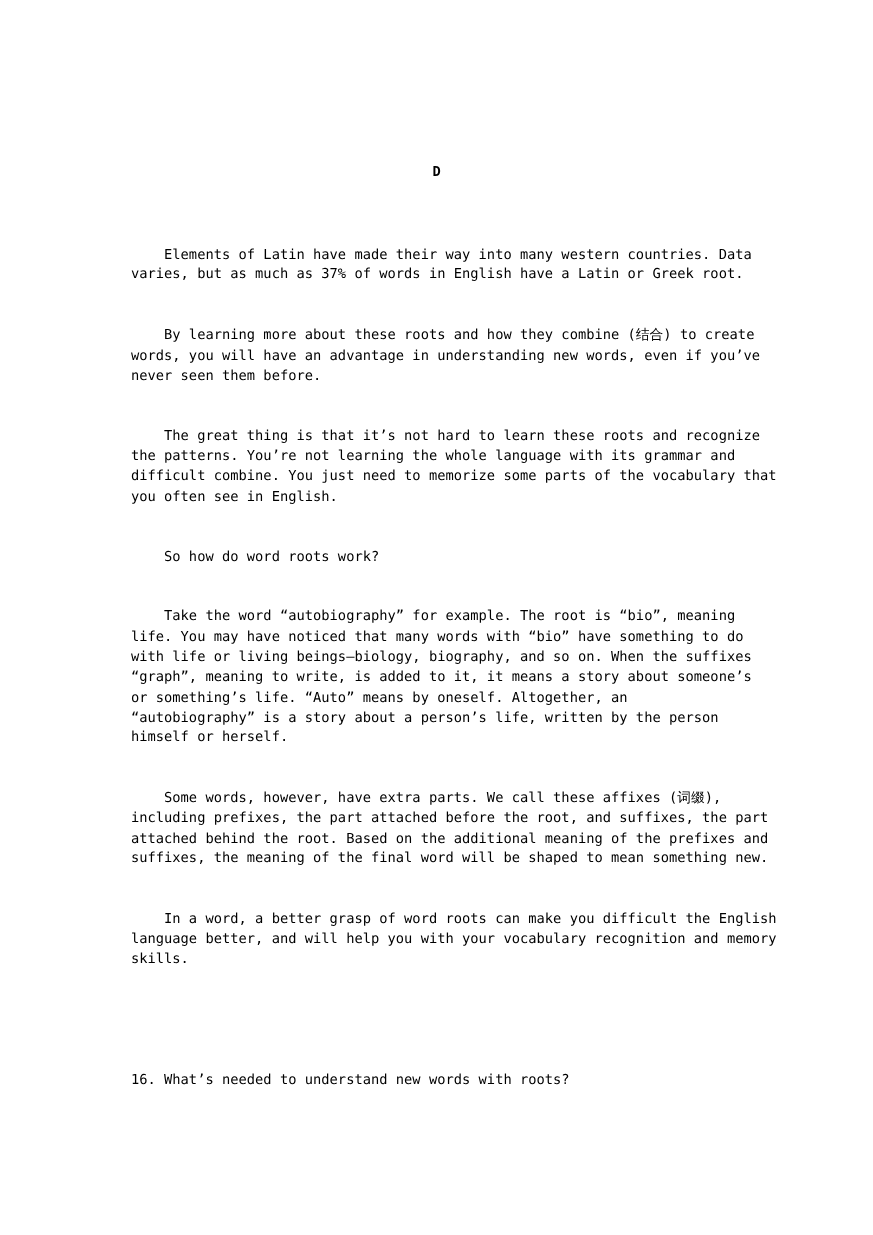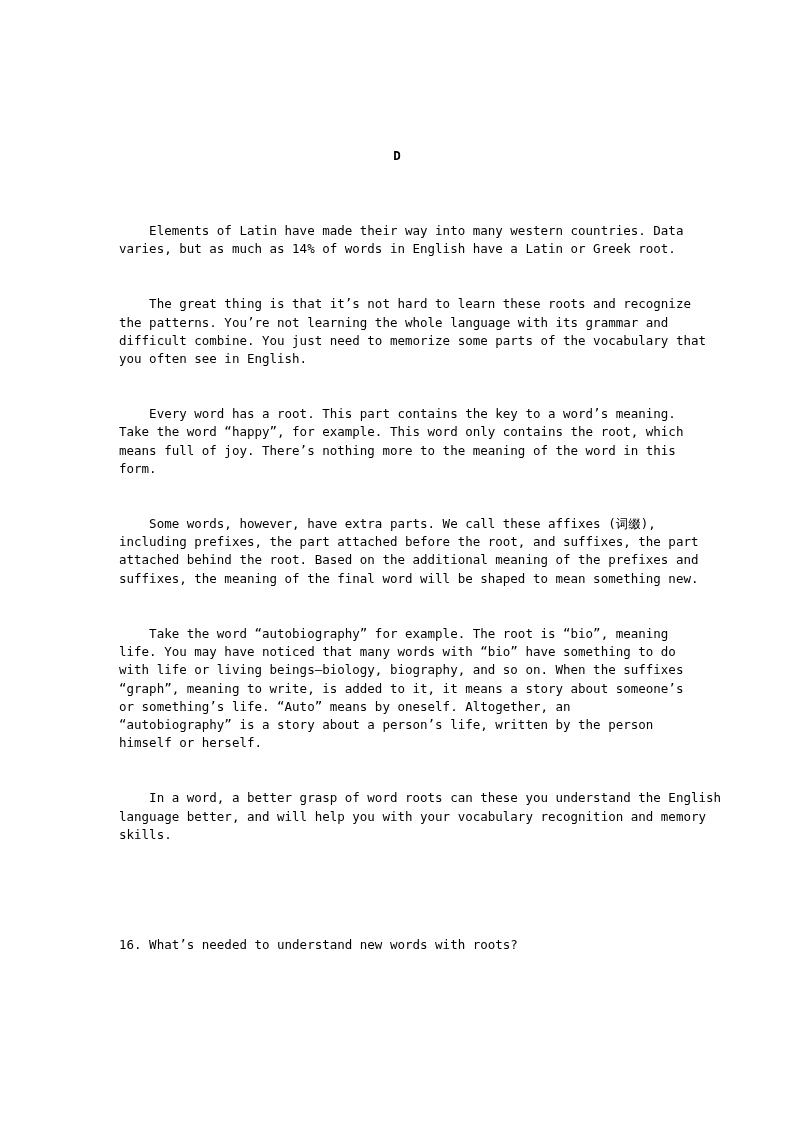--- a/index.html
+++ b/index.html
@@ -37,41 +37,41 @@
 </style>
 </head>
 <body>
 
 <div class="page">
   <div class="content">
 
     <div class="heading">D</div>
 
     <div class="para">    Elements of Latin have made their way into many western countries. Data
-varies, but as much as 14% of words in English have a Latin or Greek root.</div>
+varies, but as much as 37% of words in English have a Latin or Greek root.</div>
+    <div class="para">    By learning more about these roots and how they combine (结合) to create
+words, you will have an advantage in understanding new words, even if you’ve
+never seen them before.</div>
     <div class="para">    The great thing is that it’s not hard to learn these roots and recognize
 the patterns. You’re not learning the whole language with its grammar and
 difficult combine. You just need to memorize some parts of the vocabulary that
 you often see in English.</div>
-    <div class="para">    Every word has a root. This part contains the key to a word’s meaning.
-Take the word “happy”, for example. This word only contains the root, which
-means full of joy. There’s nothing more to the meaning of the word in this
-form.</div>
-    <div class="para">    Some words, however, have extra parts. We call these affixes (词缀),
-including prefixes, the part attached before the root, and suffixes, the part
-attached behind the root. Based on the additional meaning of the prefixes and
-suffixes, the meaning of the final word will be shaped to mean something new.</div>
+    <div class="para">    So how do word roots work?</div>
     <div class="para">    Take the word “autobiography” for example. The root is “bio”, meaning
 life. You may have noticed that many words with “bio” have something to do
 with life or living beings—biology, biography, and so on. When the suffixes
 “graph”, meaning to write, is added to it, it means a story about someone’s
 or something’s life. “Auto” means by oneself. Altogether, an
 “autobiography” is a story about a person’s life, written by the person
 himself or herself.</div>
-    <div class="para">    In a word, a better grasp of word roots can these you understand the English
+    <div class="para">    Some words, however, have extra parts. We call these affixes (词缀),
+including prefixes, the part attached before the root, and suffixes, the part
+attached behind the root. Based on the additional meaning of the prefixes and
+suffixes, the meaning of the final word will be shaped to mean something new.</div>
+    <div class="para">    In a word, a better grasp of word roots can make you difficult the English
 language better, and will help you with your vocabulary recognition and memory
 skills.</div>
 
     <div class="q">
       <div class="q-stem">16. What’s needed to understand new words with roots?</div>
       
       
       
       
     </div>

